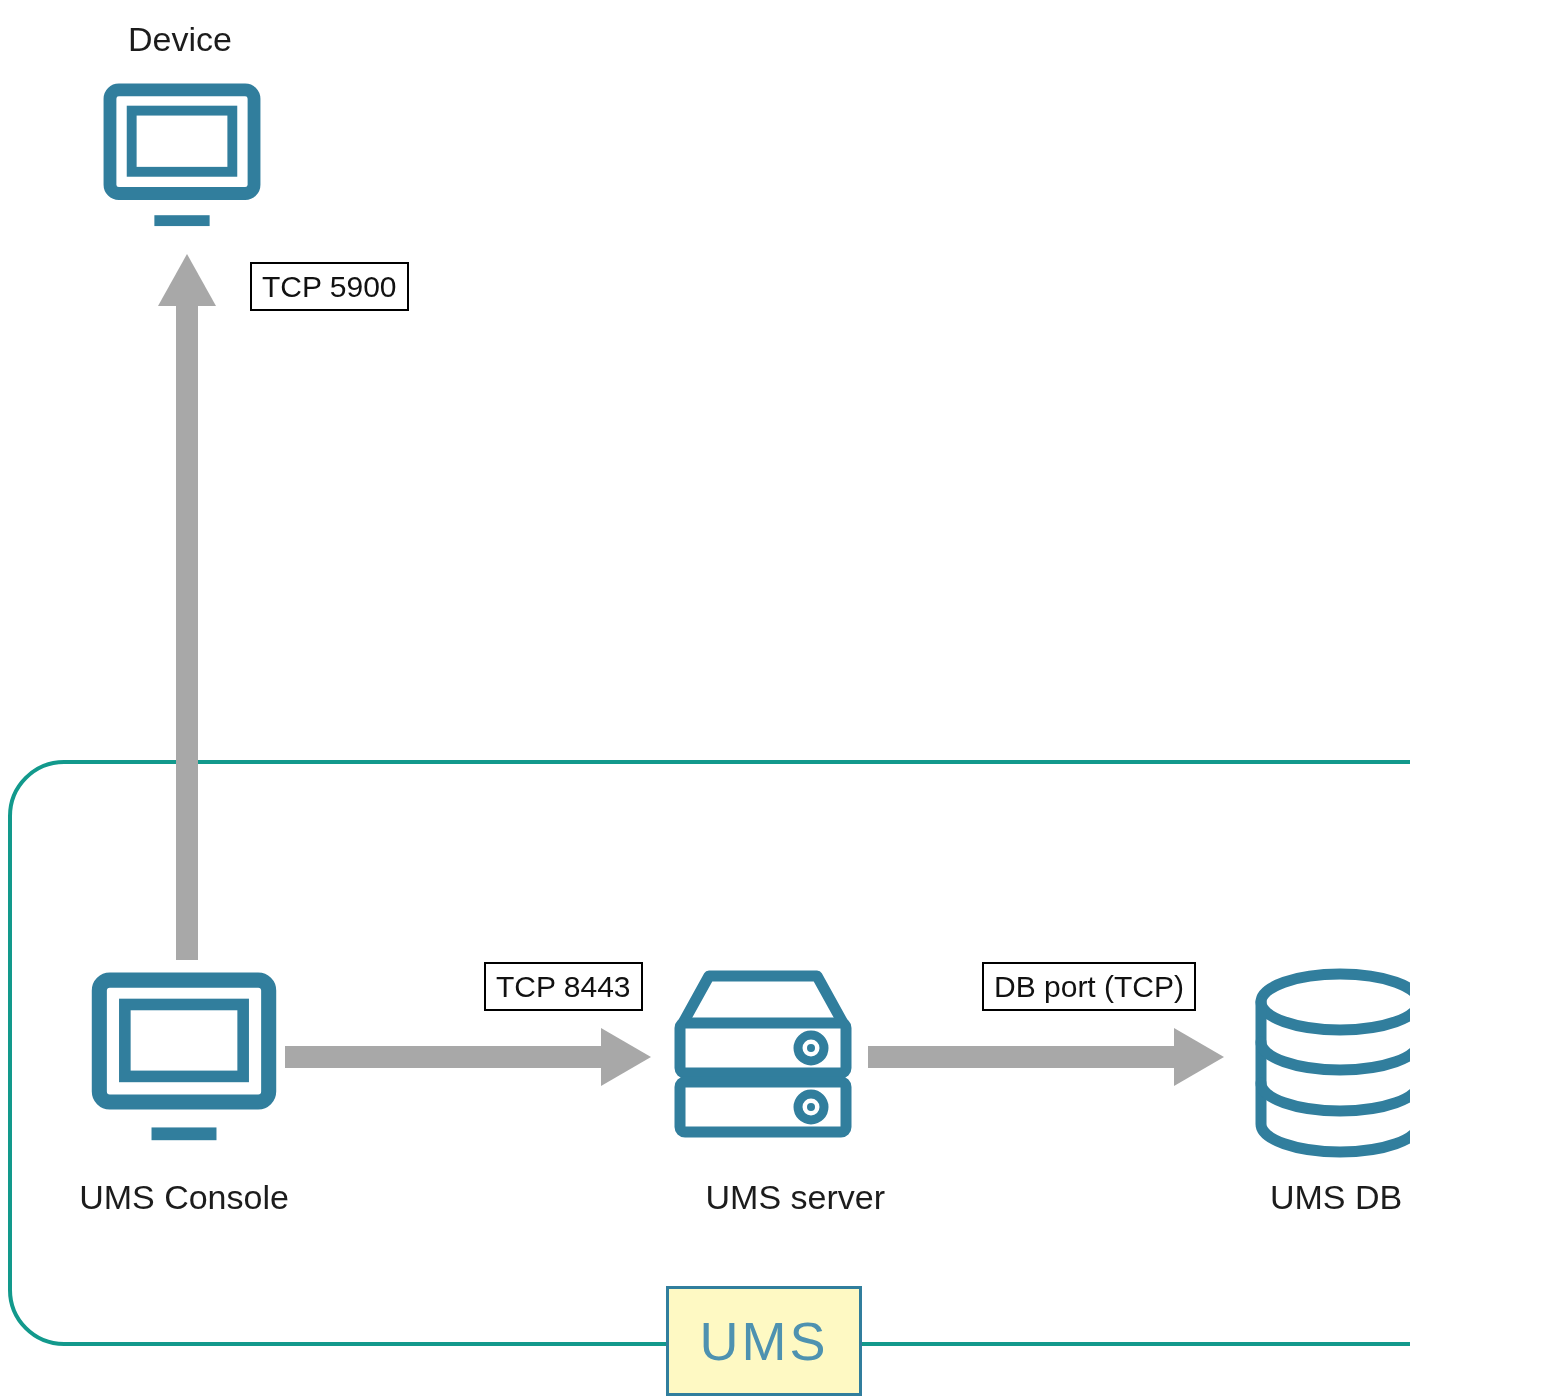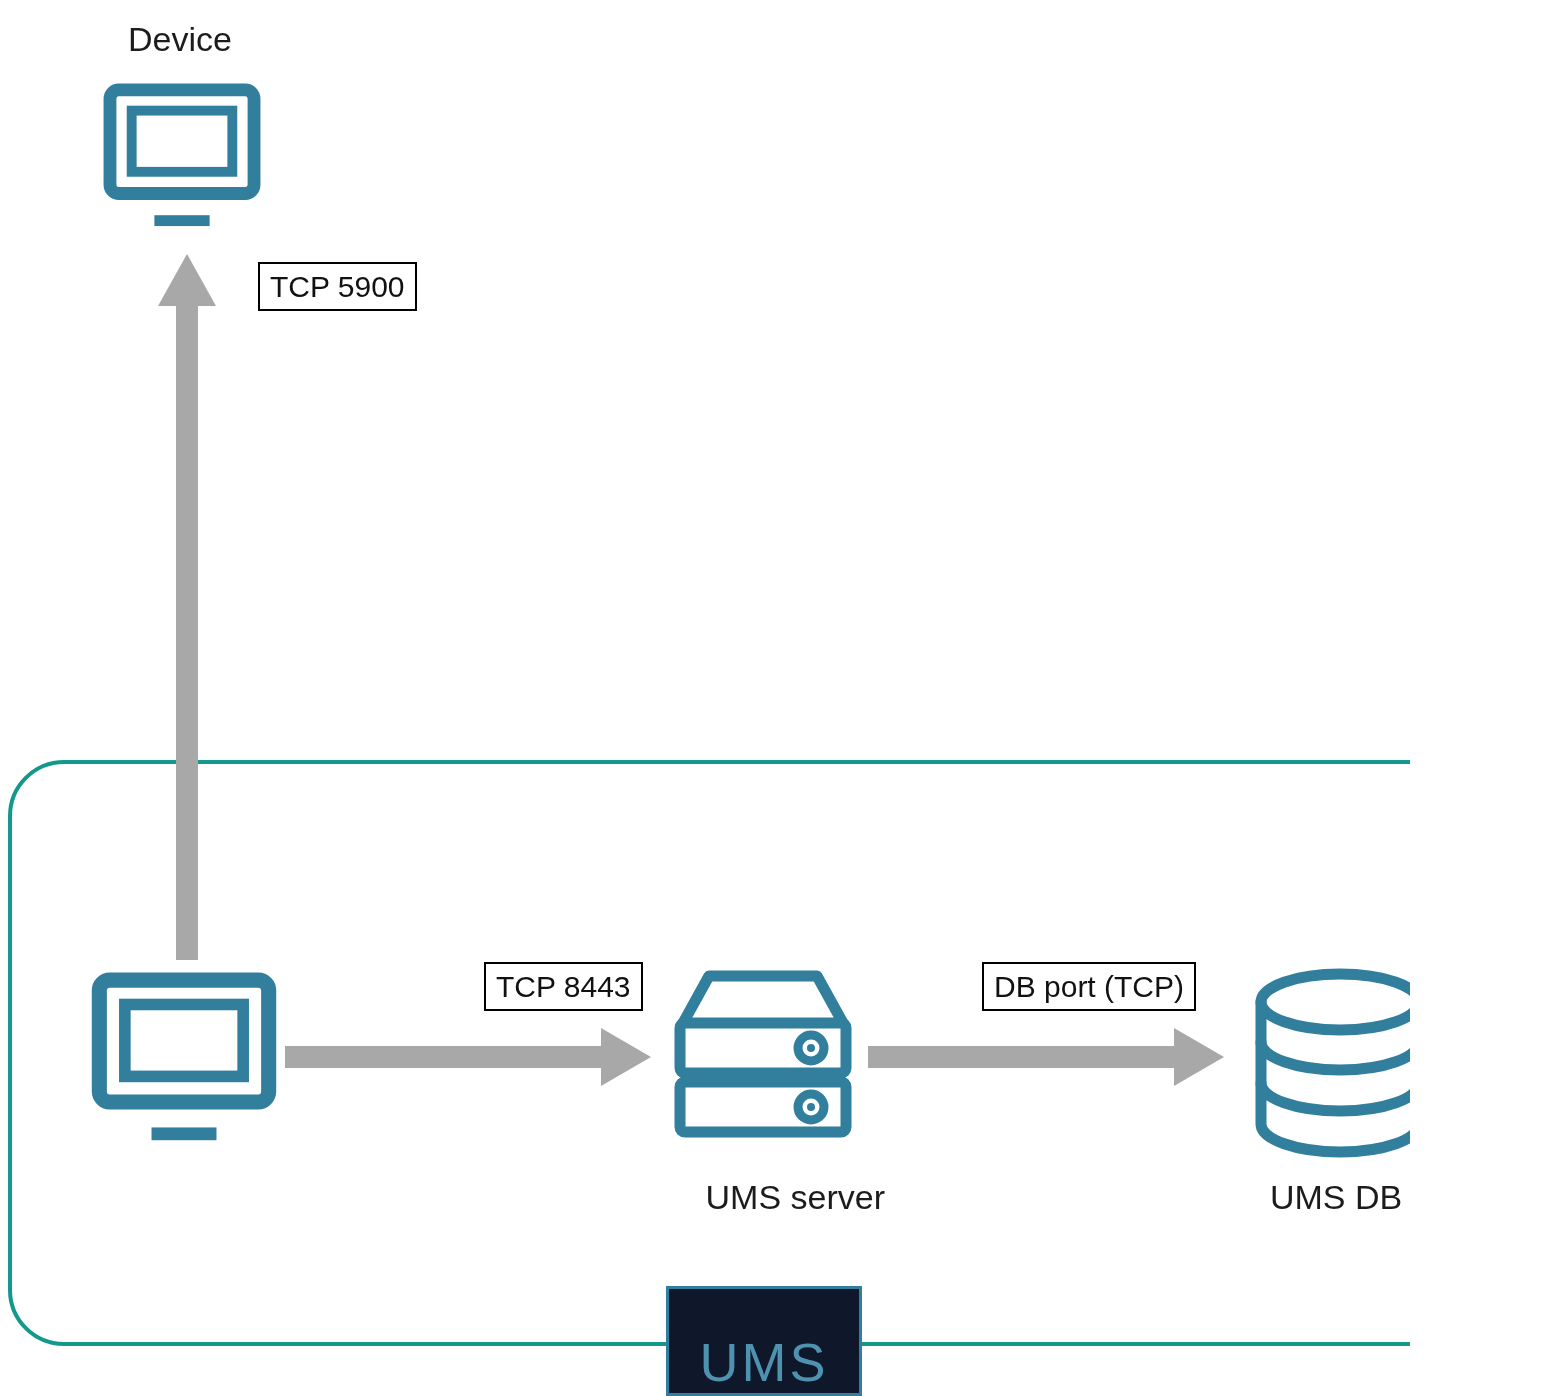--- a/index.html
+++ b/index.html
@@ -61,24 +61,24 @@
     pointer-events: none;
   }
   #arrow-layer .arrow { fill: var(--arrow, #a8a8a8); }
 
   .ums-box {
     position: absolute;
     left: 666px;
     top: 1286px;
     width: 190px;
     height: 104px;
-    background: #0f172a;
+    background: #fef9c3;
     border: 3px solid var(--icon, #317e9d);
     display: flex;
-    align-items: flex-end;
+    align-items: center;
     justify-content: center;
     font-size: 54px;
     letter-spacing: 3px;
     color: var(--ums-text, #4e92b0);
   }
 </style>
 </head>
 <body>
 
 <div id="canvas">
@@ -103,29 +103,30 @@
   <div class="top-label" style="left:128px; top:20px;">Device</div>
 
   <div class="abs icon" style="left:103px; top:83px; width:158px; height:148px;">
     <svg viewBox="0 0 160 150" xmlns="http://www.w3.org/2000/svg" fill="none">
       <rect x="7" y="7" width="146" height="105" rx="9" stroke="currentColor" stroke-width="13"></rect>
       <rect x="29" y="28" width="102" height="62" stroke="currentColor" stroke-width="10"></rect>
       <rect x="52" y="134" width="56" height="11" fill="currentColor"></rect>
     </svg>
   </div>
 
-  <div class="port-label" style="left:258px; top:262px;">TCP 5900</div>
+  <div class="port-label" style="left:250px; top:262px;">TCP 5900</div>
 
   <div class="abs icon" style="left:88px; top:972px; width:192px; height:174px;">
     <svg viewBox="0 0 160 150" xmlns="http://www.w3.org/2000/svg" fill="none">
       <rect x="7" y="7" width="146" height="105" rx="9" stroke="currentColor" stroke-width="13"></rect>
       <rect x="29" y="28" width="102" height="62" stroke="currentColor" stroke-width="10"></rect>
       <rect x="52" y="134" width="56" height="11" fill="currentColor"></rect>
     </svg>
   </div>
+  <div class="node-label" style="left:39px; top:1178px; width:290px;">UMS Console</div>
 
   <div class="port-label" style="left:484px; top:962px;">TCP 8443</div>
 
   <div class="abs icon" style="left:668px; top:960px; width:190px; height:190px;">
     <svg viewBox="0 0 190 190" xmlns="http://www.w3.org/2000/svg" fill="none" stroke-linejoin="round">
       <path d="M15 63 L41 16 H149 L175 63" stroke="currentColor" stroke-width="11"></path>
       <rect x="12" y="63" width="166" height="50" rx="5" stroke="currentColor" stroke-width="11"></rect>
       <circle cx="143" cy="88" r="13" stroke="currentColor" stroke-width="9"></circle>
       <circle cx="143" cy="88" r="4" fill="currentColor" stroke="none"></circle>
       <rect x="12" y="122" width="166" height="50" rx="5" stroke="currentColor" stroke-width="11"></rect>

